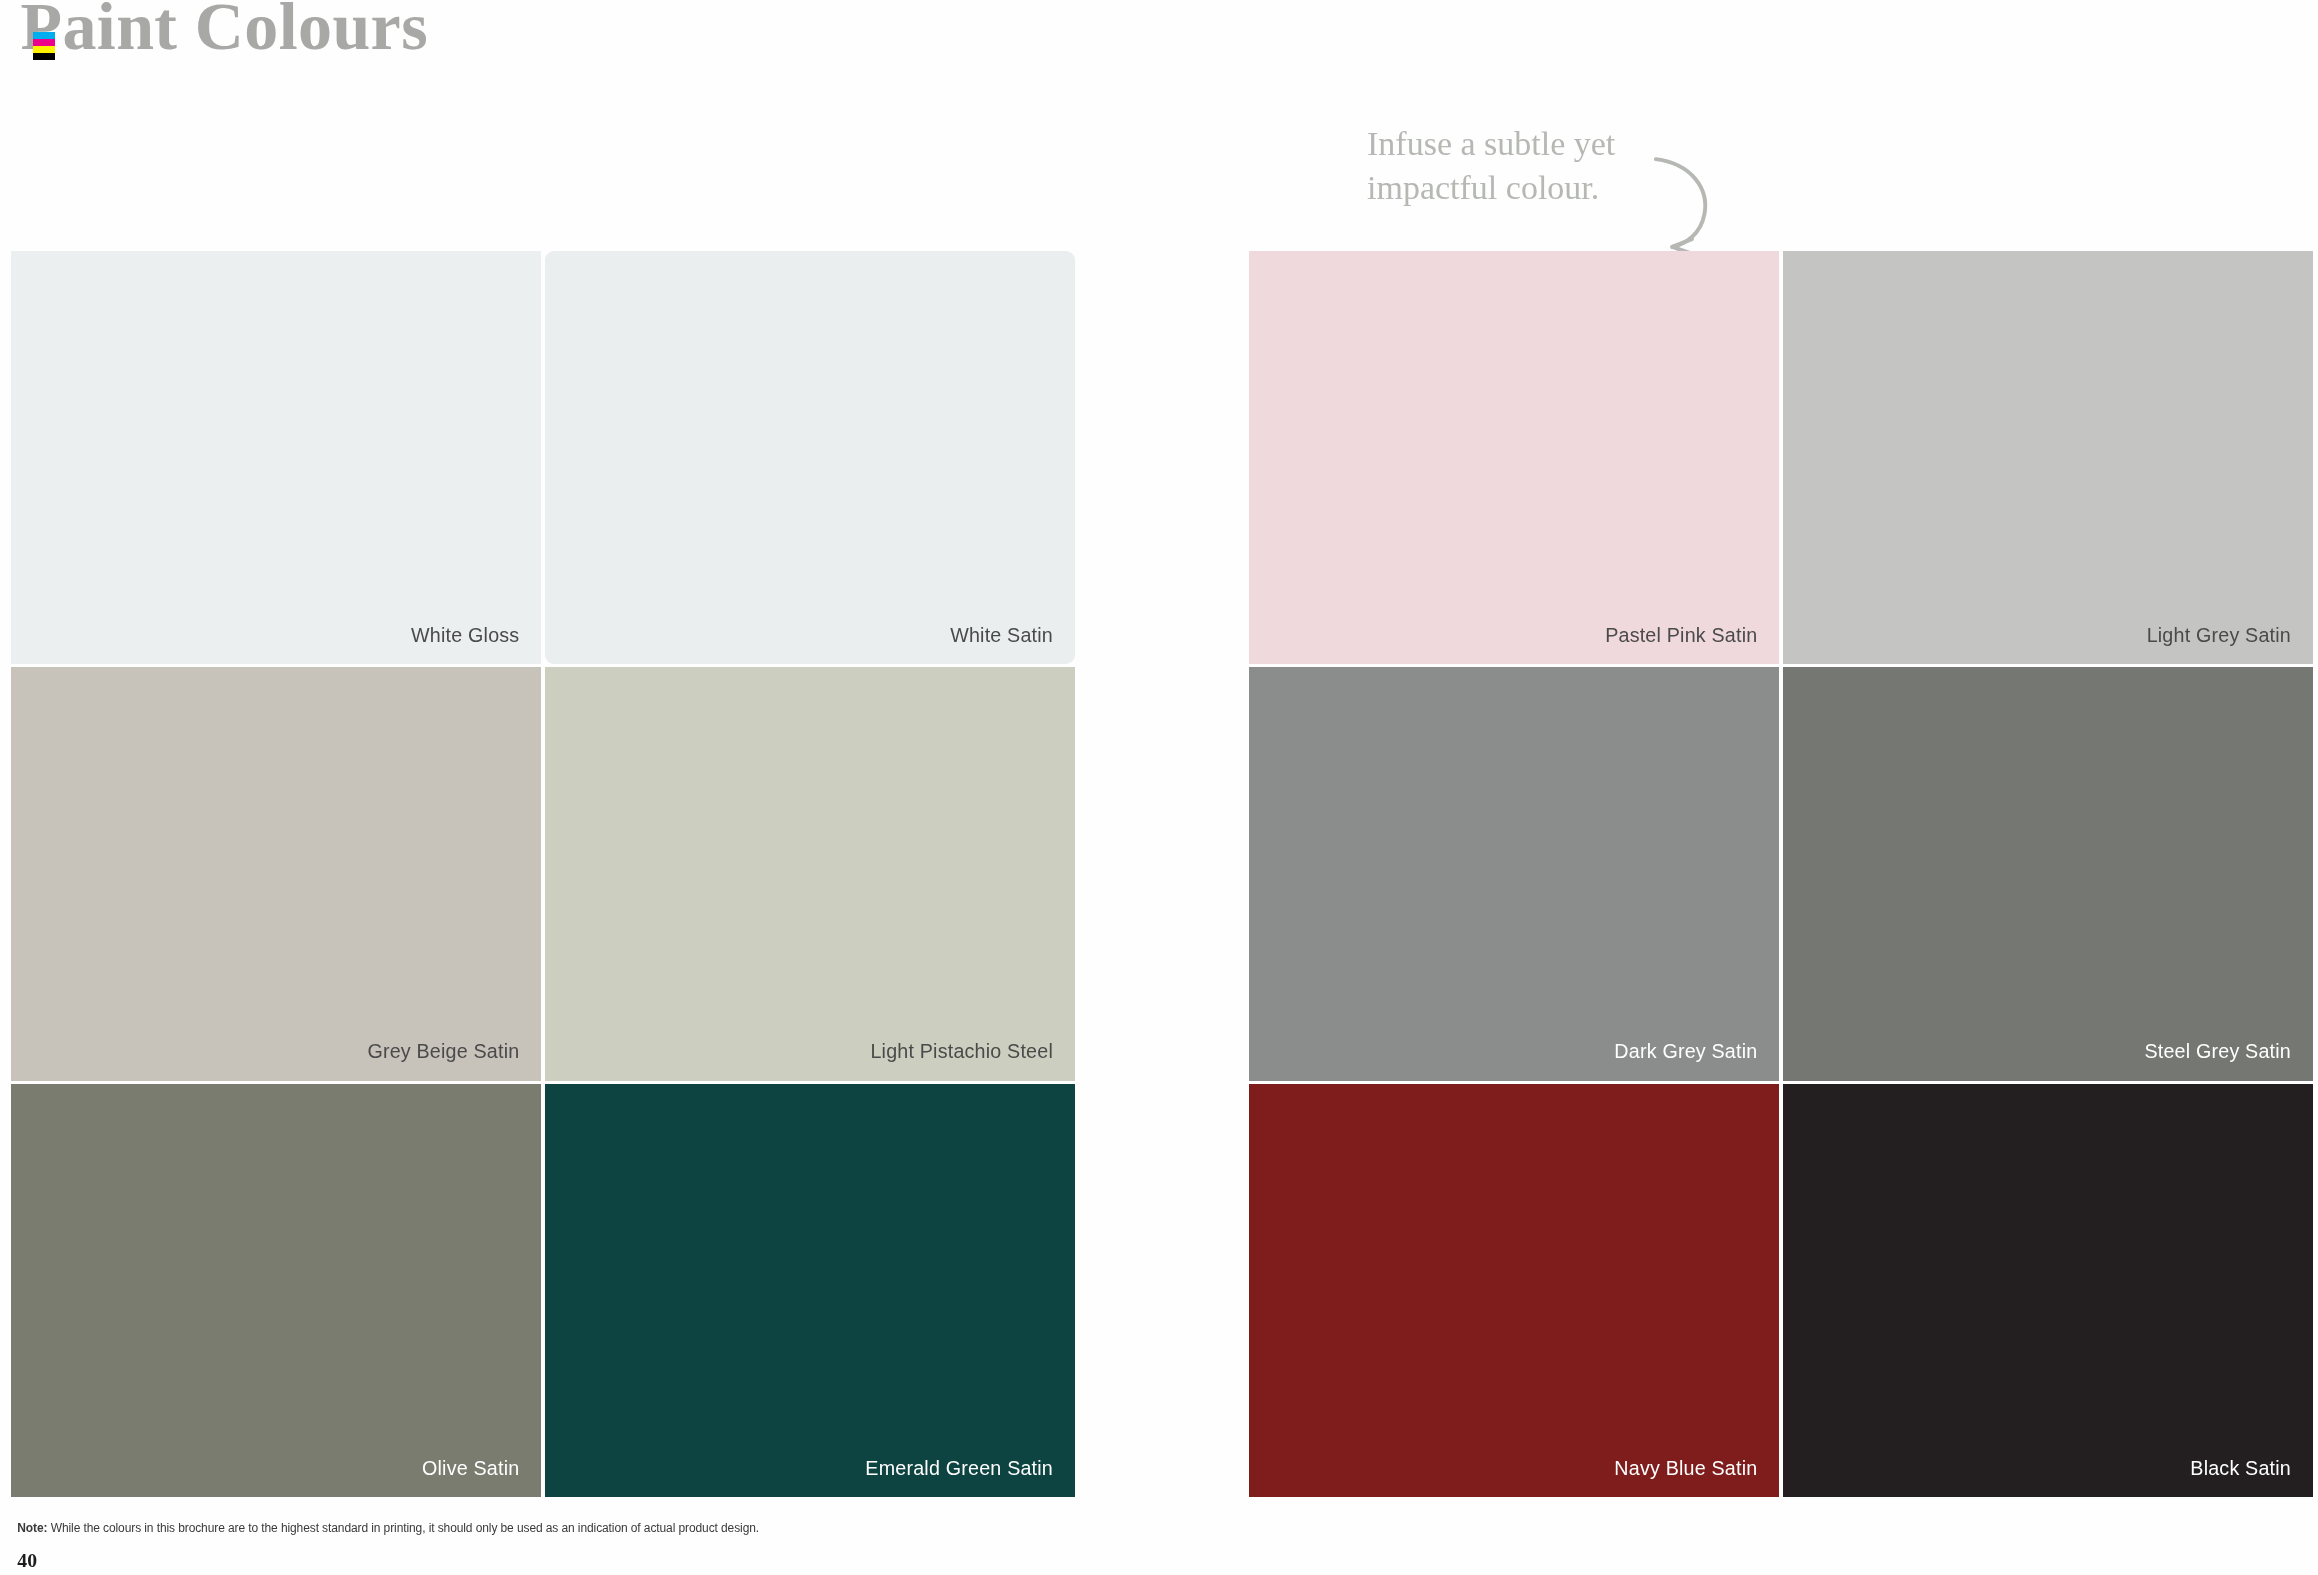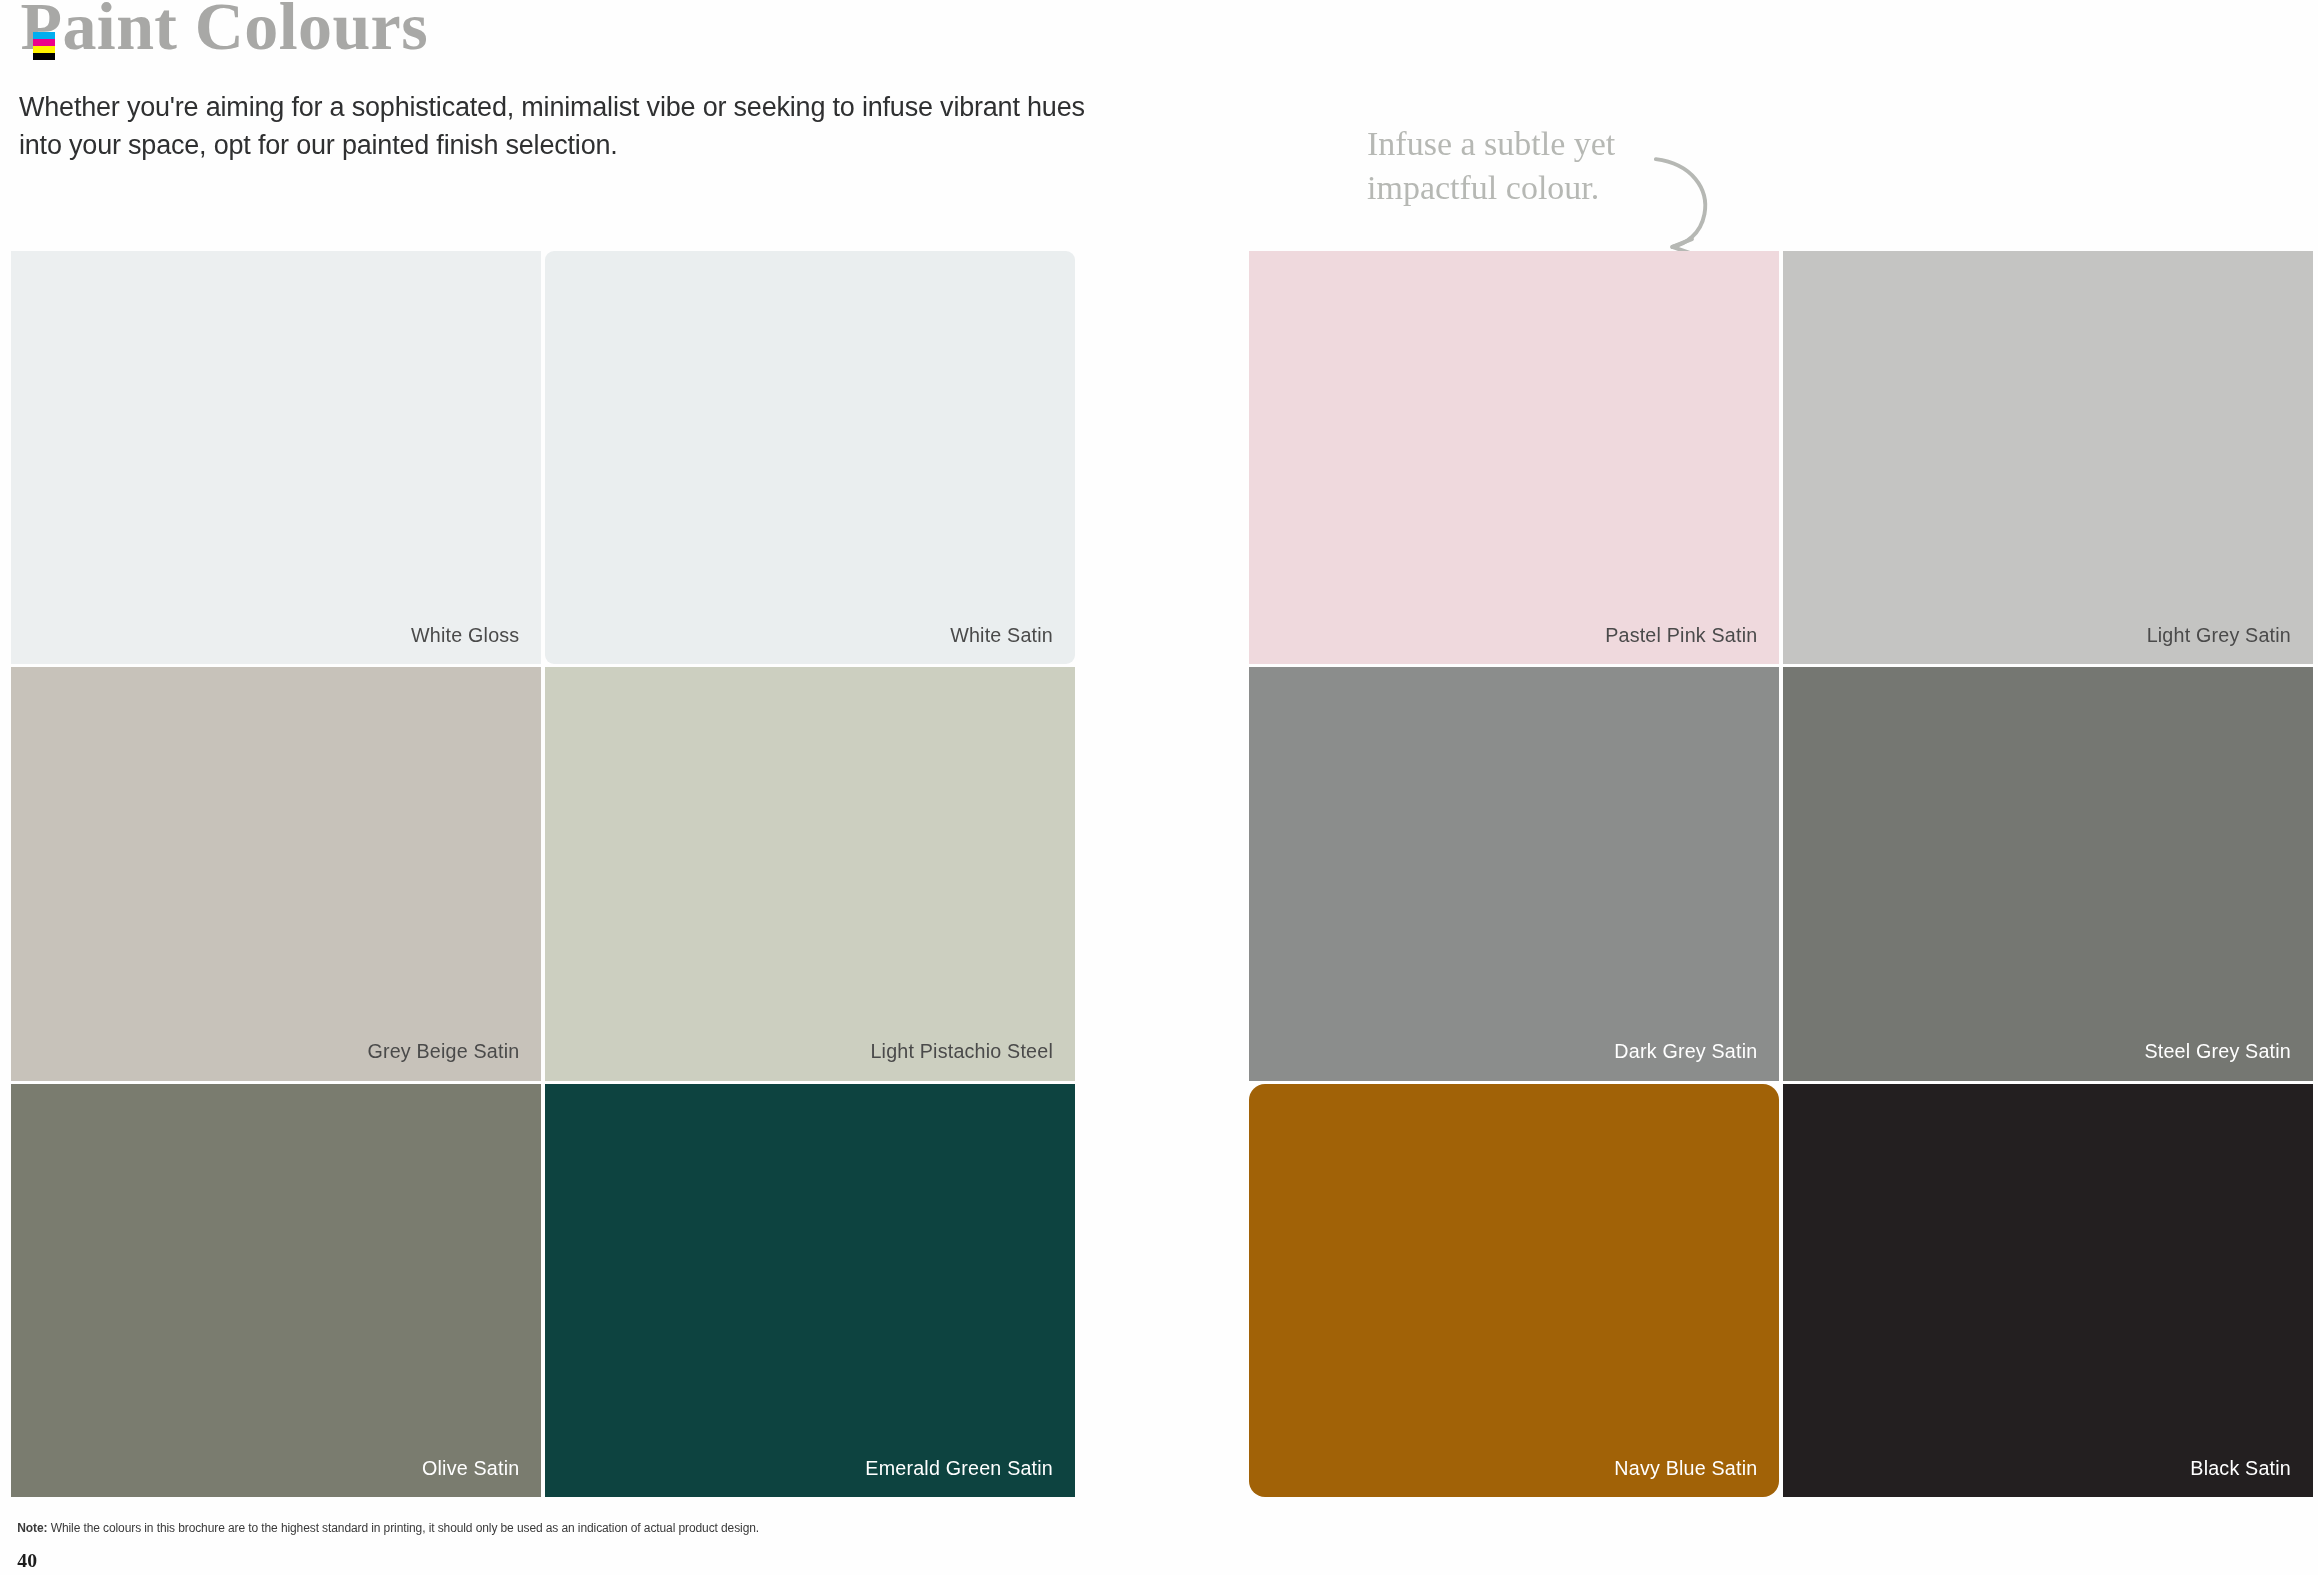--- a/index.html
+++ b/index.html
@@ -137,21 +137,20 @@
 
   <div id="page-title">Paint Colours</div>
 
   <div id="cmyk-mark">
     <i style="background: rgb(0, 174, 239);"></i>
     <i style="background: rgb(236, 0, 140);"></i>
     <i style="background: rgb(255, 242, 0);"></i>
     <i style="background: rgb(0, 0, 0);"></i>
   </div>
 
-  <p id="intro">Whether you're aiming for a sophisticated, minimalist vibe or seeking to infuse vibrant hues into your space, opt for our painted finish selection.</p>
 
   <div id="annotation" style="color: rgb(182, 184, 180);">Infuse a subtle yet impactful colour.</div>
   <svg id="annotation-arrow" viewBox="0 0 80 125" fill="none" xmlns="http://www.w3.org/2000/svg">
     <path d="M6 4 C 52 10, 74 42, 68 74 C 63 100, 44 112, 27 116" stroke="#B6B8B4" stroke-width="5" fill="none" stroke-linecap="round"></path>
     <path d="M27 116 L 52 106 M27 116 L 50 124" stroke="#B6B8B4" stroke-width="5" fill="none" stroke-linecap="round"></path>
   </svg>
 
   <div id="grid-left" class="grid">
     <div class="swatch light" style="background: rgb(236, 239, 240);">
       <span class="swatch-label">White Gloss</span>
@@ -179,21 +178,21 @@
     </div>
     <div class="swatch light" style="background: rgb(196, 196, 194);">
       <span class="swatch-label">Light Grey Satin</span>
     </div>
     <div class="swatch dark" style="background: rgb(139, 141, 140);">
       <span class="swatch-label">Dark Grey Satin</span>
     </div>
     <div class="swatch dark" style="background: rgb(117, 119, 114);">
       <span class="swatch-label">Steel Grey Satin</span>
     </div>
-    <div class="swatch dark" style="background: #a16207; border-radius: 16px;">
+    <div class="swatch dark" style="background: #7f1d1d;">
       <span class="swatch-label">Navy Blue Satin</span>
     </div>
     <div class="swatch dark" style="background: rgb(35, 31, 32);">
       <span class="swatch-label">Black Satin</span>
     </div>
   </div>
 
   <div id="note">
     <b>Note:</b><span> While the colours in this brochure are to the highest standard in printing, it should only be used as an indication of actual product design.</span>
   </div>

